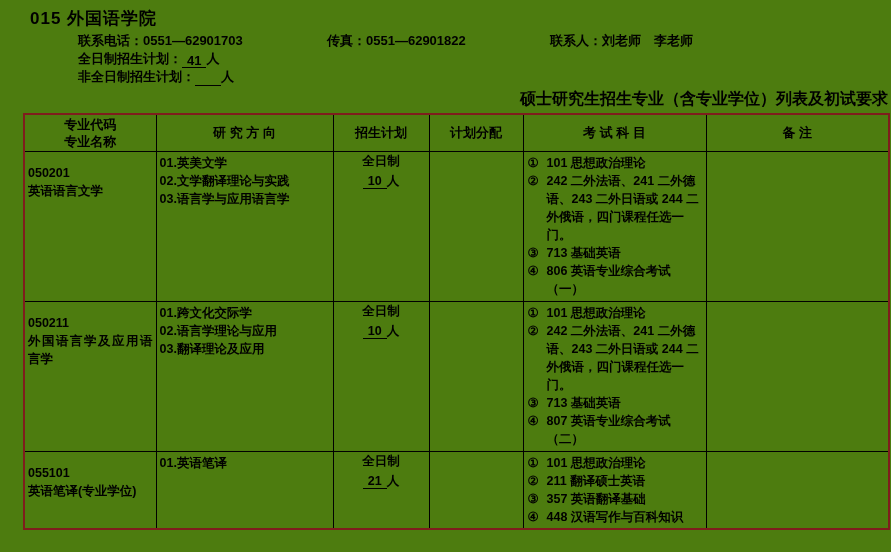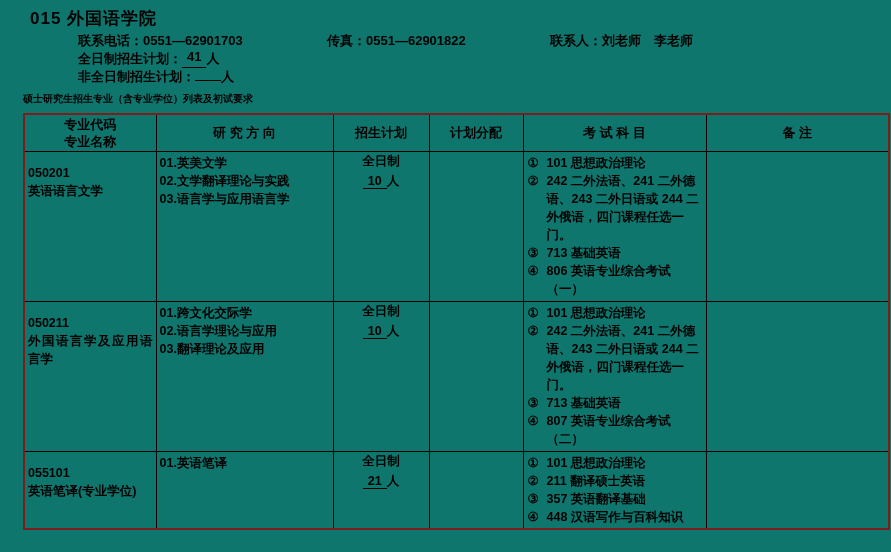--- a/index.html
+++ b/index.html
@@ -5,57 +5,57 @@
   * { margin: 0; padding: 0; box-sizing: border-box; }
   html, body { background: #fff; }
   body {
     font-family: "Liberation Sans", sans-serif;
     font-weight: 700;
     color: #000;
   }
   .page {
     width: 891px;
     height: 552px;
-    background: #0f766e;
+    background: #4d7c0f;
     overflow: hidden;
     position: relative;
   }
   .dept-title {
     margin: 8px 0 2px 30px;
     font-size: 17px;
     line-height: 22px;
     letter-spacing: 1px;
   }
   .info-block {
     margin-left: 78px;
     font-size: 13px;
     line-height: 18px;
   }
-  .info-row { display: flex; }
+  .info-row { display: flex; align-items: flex-end; }
   .grp { white-space: nowrap; }
   .grp-phone { width: 249px; }
   .grp-fax { width: 223px; }
   .grp-contact { flex: 1; }
   .u-count {
     display: inline-block;
     border-bottom: 1.5px solid #000;
     padding: 0 5px;
     line-height: 13px;
   }
   .u-blank {
     display: inline-block;
     border-bottom: 1.5px solid #000;
     min-width: 26px;
     height: 13px;
   }
   .table-title {
     width: 865px;
     margin: 3px 0 0 23px;
-    text-align: left;
-    font-size: 10px;
+    text-align: right;
+    font-size: 16px;
     line-height: 19px;
     font-family: Liberation Serif, serif;
   }
   table.adm {
     margin: 5px 0 0 23px;
     width: 865px;
     border-collapse: collapse;
     table-layout: fixed;
     border: 2px solid #7f1d1d;
   }

